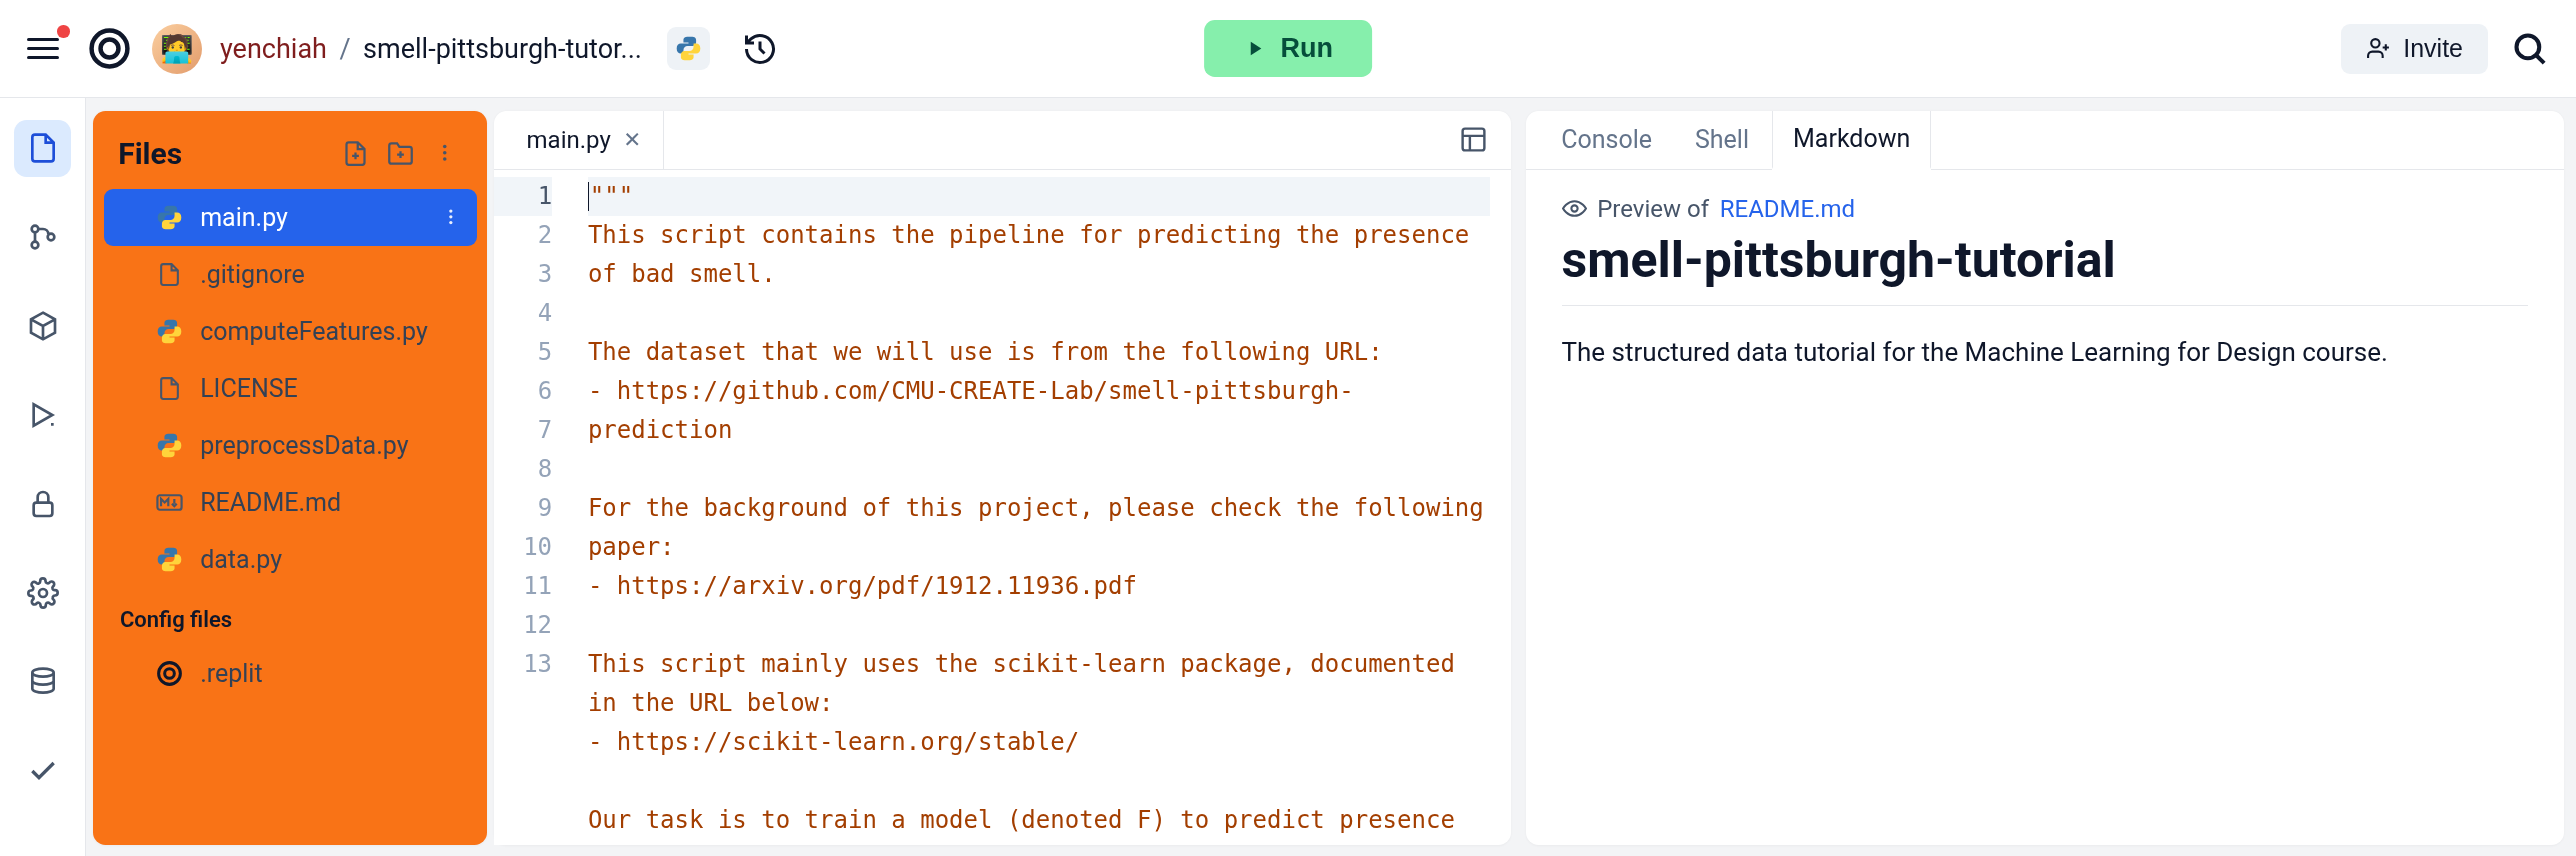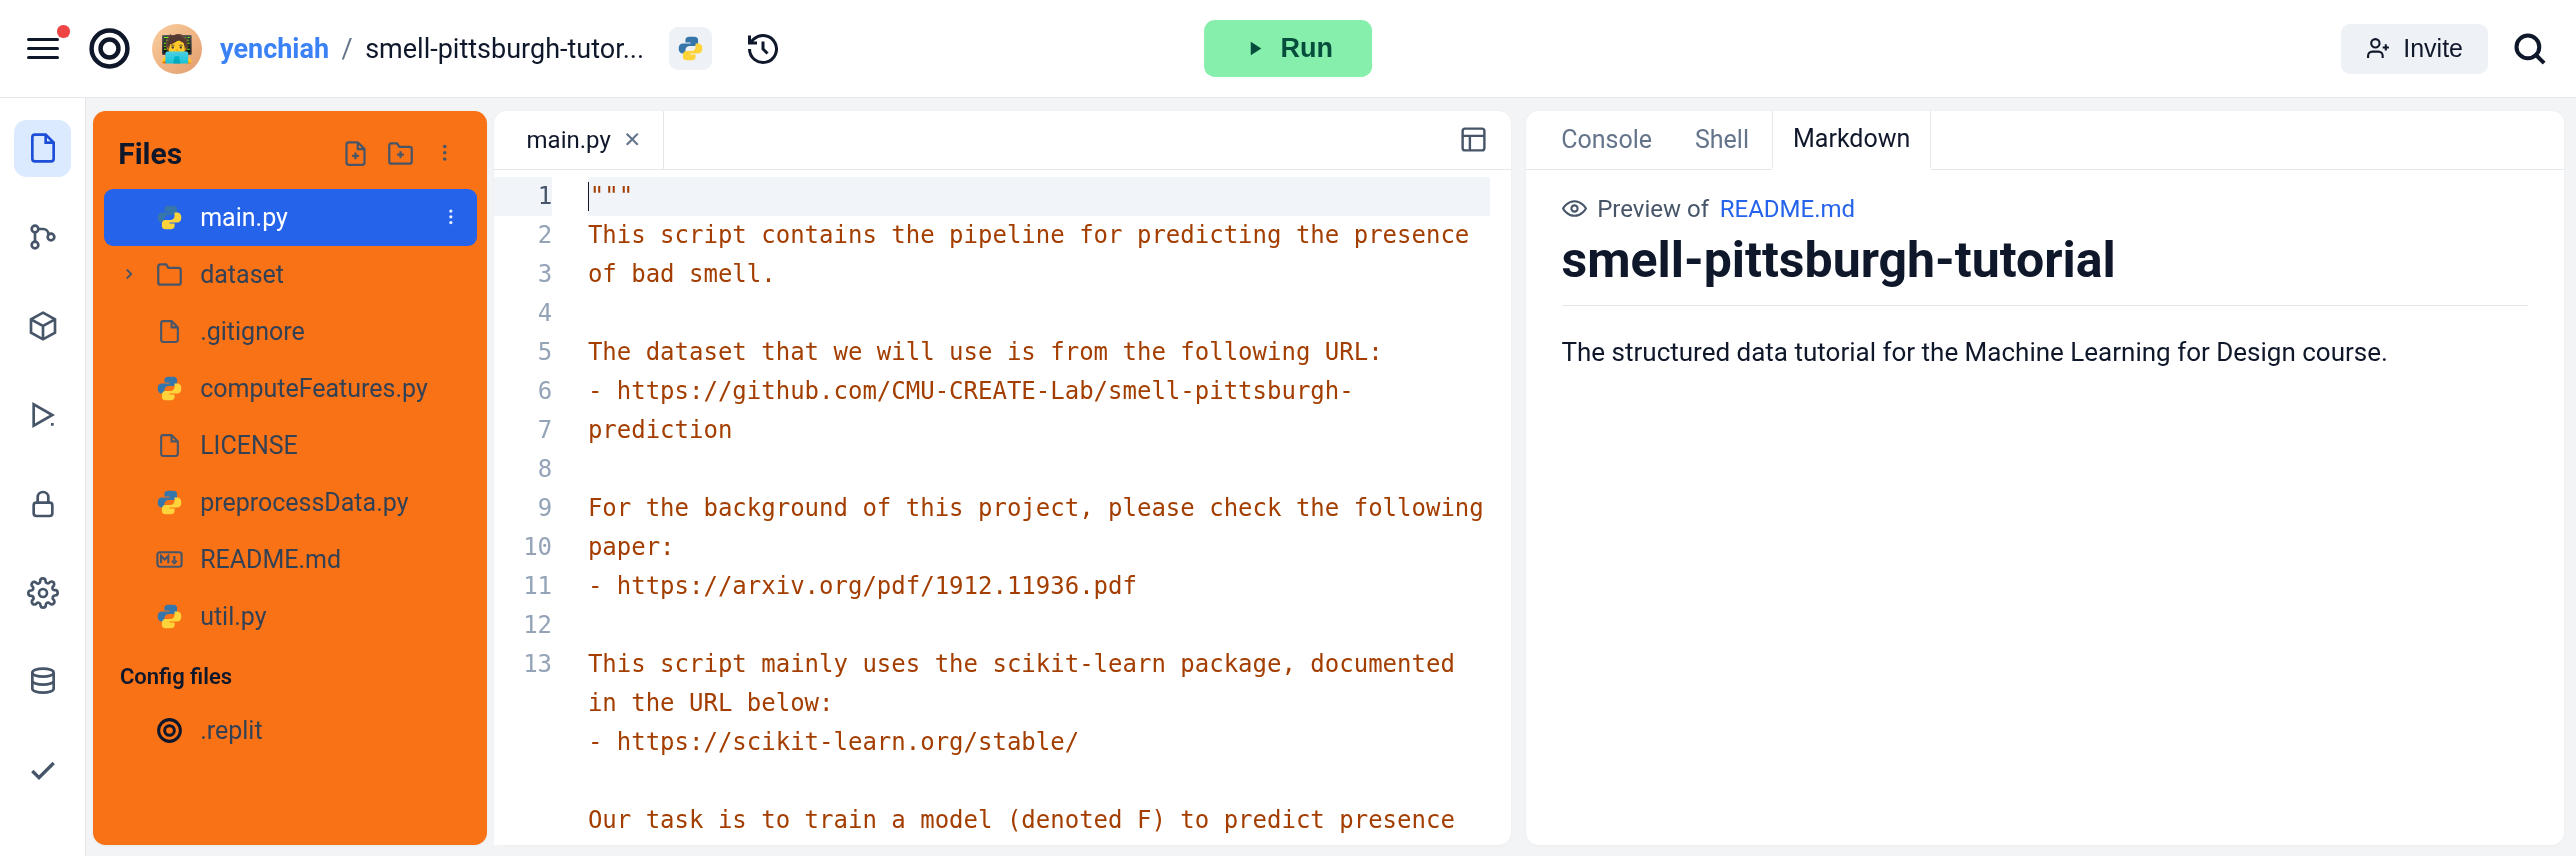--- a/index.html
+++ b/index.html
@@ -28,21 +28,21 @@
   width: 39px; height: 39px;
   display: flex; flex-direction: column; justify-content: center; gap: 5.4px;
   cursor: pointer;
   position: relative;
 }
 .hamburger .bar { height: 3.6px; background: #0f172a; border-radius: 1.8px; width: 32px; }
 .hamburger .dot { position: absolute; top: -3.6px; right: -3.6px; width: 12.5px; height: 12.5px; background: #ef4444; border-radius: 50%; }
 .logo-swirl { width: 50px; height: 50px; display: flex; align-items: center; justify-content: center; }
 .avatar { width: 50px; height: 50px; border-radius: 50%; background: linear-gradient(135deg,#fbcfa0,#e29b6b); display:flex;align-items:center;justify-content:center;font-size:27px; }
 .breadcrumb { display: flex; align-items: center; gap: 12.5px; font-size: 27px; }
-.breadcrumb .user { color: #3b82f6; font-weight: 700; }
+.breadcrumb .user { color: #7f1d1d; font-weight: 400; }
 .breadcrumb .sep { color: #64748b; }
 .breadcrumb .proj { color: #0f172a; }
 .lang-badge { width: 43px; height: 43px; border-radius: 9px; background:#eef2f6; display:flex;align-items:center;justify-content:center; margin-left: 7.2px; }
 .py-icon { width: 27px; height: 27px; }
 .history-icon { width: 36px; height: 36px; margin-left: 14.3px; cursor:pointer; }
 .run-btn {
   position: absolute; left: 50%; transform: translateX(-50%);
   background: #86efac; color: #064e3b;
   height: 57px; padding: 0 39px; border-radius: 10.7px;
   display: flex; align-items: center; gap: 14.3px;
@@ -267,33 +267,20 @@
             <span>main.py</span>
             <span class="fmore">
               <svg viewBox="0 0 24 24" width="19.7" height="19.7">
                 <circle cx="12" cy="5" r="2" fill="#fff"></circle>
                 <circle cx="12" cy="12" r="2" fill="#fff"></circle>
                 <circle cx="12" cy="19" r="2" fill="#fff"></circle>
               </svg>
             </span>
           </div>
           <div class="file-row">
-            <span class="chev">
-              <svg viewBox="0 0 24 24" width="18" height="18">
-                <path fill="none" stroke="#475569" stroke-width="2.5" d="M9 6l6 6-6 6"></path>
-              </svg>
-            </span>
-            <span class="ficon">
-              <svg viewBox="0 0 24 24" width="27" height="27">
-                <path fill="none" stroke="#475569" stroke-width="2" d="M22 19a2 2 0 0 1-2 2H4a2 2 0 0 1-2-2V5a2 2 0 0 1 2-2h5l2 3h9a2 2 0 0 1 2 2z"></path>
-              </svg>
-            </span>
-            <span>dataset</span>
-          </div>
-          <div class="file-row">
             <span class="chev"></span>
             <span class="ficon">
               <svg viewBox="0 0 24 24" width="25" height="25">
                 <path fill="none" stroke="#475569" stroke-width="2" d="M14 2H6a2 2 0 0 0-2 2v16a2 2 0 0 0 2 2h12a2 2 0 0 0 2-2V8zM14 2v6h6"></path>
               </svg>
             </span>
             <span>.gitignore</span>
           </div>
           <div class="file-row">
             <span class="chev"></span>
@@ -335,21 +322,21 @@
             <span>README.md</span>
           </div>
           <div class="file-row">
             <span class="chev"></span>
             <span class="ficon">
               <svg viewBox="0 0 32 32" width="27" height="27">
                 <path fill="#3776ab" d="M16 2c-5 0-6 2-6 4v3h6v1H7c-3 0-5 2-5 6s2 6 5 6h3v-4c0-3 2-5 5-5h6c2 0 4-2 4-4V6c0-2-1-4-6-4h-3z"></path>
                 <path fill="#ffd43b" d="M16 30c5 0 6-2 6-4v-3h-6v-1h9c3 0 5-2 5-6s-2-6-5-6h-3v4c0 3-2 5-5 5h-6c-2 0-4 2-4 4v3c0 2 1 4 6 4h3z"></path>
               </svg>
             </span>
-            <span>util.py</span>
+            <span>data.py</span>
           </div>
         </div>
       <div class="section-label">Config files</div>
       <div id="config-list">
           <div class="file-row">
             <span class="chev"></span>
             <span class="ficon">
               <svg viewBox="0 0 48 48" width="29" height="29">
                 <circle cx="24" cy="24" r="18" fill="none" stroke="#0f172a" stroke-width="5"></circle>
                 <circle cx="24" cy="24" r="8" fill="none" stroke="#0f172a" stroke-width="5"></circle>

